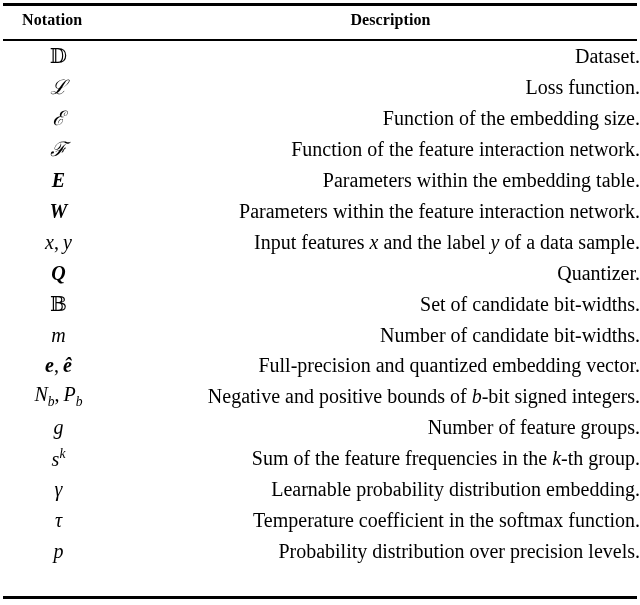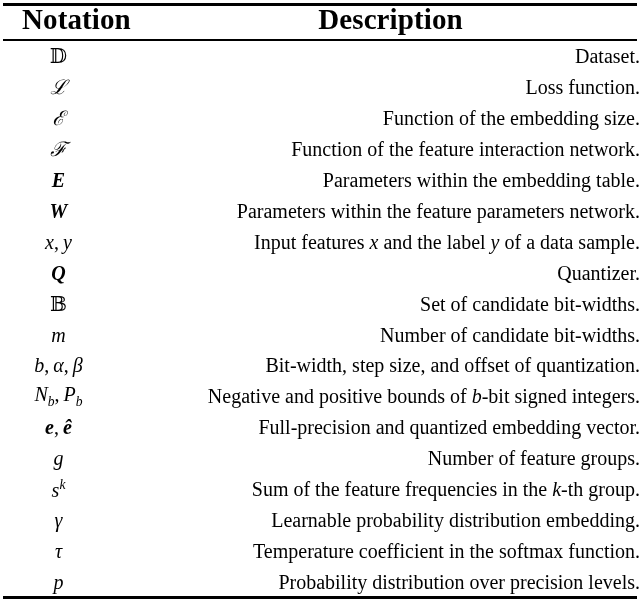--- a/index.html
+++ b/index.html
@@ -39,21 +39,21 @@
     width: 640px;
     border-collapse: collapse;
     table-layout: fixed;
   }
 
   table.tbl col.col-notation { width: 133px; }
   table.tbl col.col-desc     { width: 507px; }
 
   thead th {
     font-weight: bold;
-    font-size: 29px;
+    font-size: 16px;
     padding: 0;
     height: 39px;
     vertical-align: middle;
     letter-spacing: 0.1px;
   }
   th.h-notation {
     text-align: left;
     padding-left: 22px;
   }
   th.h-desc {
@@ -128,49 +128,45 @@
         <tr>
           <td class="notation"><span class="mcal">ℱ</span></td>
           <td class="desc">Function of the feature interaction network.</td>
         </tr>
         <tr>
           <td class="notation"><span class="mbi">E</span></td>
           <td class="desc">Parameters within the embedding table.</td>
         </tr>
         <tr>
           <td class="notation"><span class="mbi">W</span></td>
-          <td class="desc">Parameters within the feature parameters network.</td>
+          <td class="desc">Parameters within the feature interaction network.</td>
         </tr>
         <tr>
           <td class="notation"><span class="mi">x</span><span class="comma">, </span><span class="mi">y</span></td>
           <td class="desc">Input features <span class="mi">x</span> and the label <span class="mi">y</span> of a data sample.</td>
         </tr>
         <tr>
           <td class="notation"><span class="mbi">Q</span></td>
           <td class="desc">Quantizer.</td>
         </tr>
         <tr>
           <td class="notation"><span class="mbb">𝔹</span></td>
           <td class="desc">Set of candidate bit-widths.</td>
         </tr>
         <tr>
           <td class="notation"><span class="mi">m</span></td>
           <td class="desc">Number of candidate bit-widths.</td>
         </tr>
         <tr>
-          <td class="notation"><span class="mi">b</span><span class="comma">, </span><span class="mi">α</span><span class="comma">, </span><span class="mi">β</span></td>
-          <td class="desc">Bit-width, step size, and offset of quantization.</td>
+          <td class="notation"><span class="mbi">e</span><span class="comma">, </span><span class="mbi">ê</span></td>
+          <td class="desc">Full-precision and quantized embedding vector.</td>
         </tr>
         <tr>
           <td class="notation"><span class="mi">N</span><span class="msub">b</span><span class="comma">, </span><span class="mi">P</span><span class="msub">b</span></td>
           <td class="desc">Negative and positive bounds of <span class="mi">b</span>-bit signed integers.</td>
-        </tr>
-        <tr>
-          <td class="notation"><span class="mbi">e</span><span class="comma">, </span><span class="mbi">ê</span></td>
-          <td class="desc">Full-precision and quantized embedding vector.</td>
         </tr>
         <tr>
           <td class="notation"><span class="mi">g</span></td>
           <td class="desc">Number of feature groups.</td>
         </tr>
         <tr>
           <td class="notation"><span class="mi">s</span><span class="msup">k</span></td>
           <td class="desc">Sum of the feature frequencies in the <span class="mi">k</span>-th group.</td>
         </tr>
         <tr>

